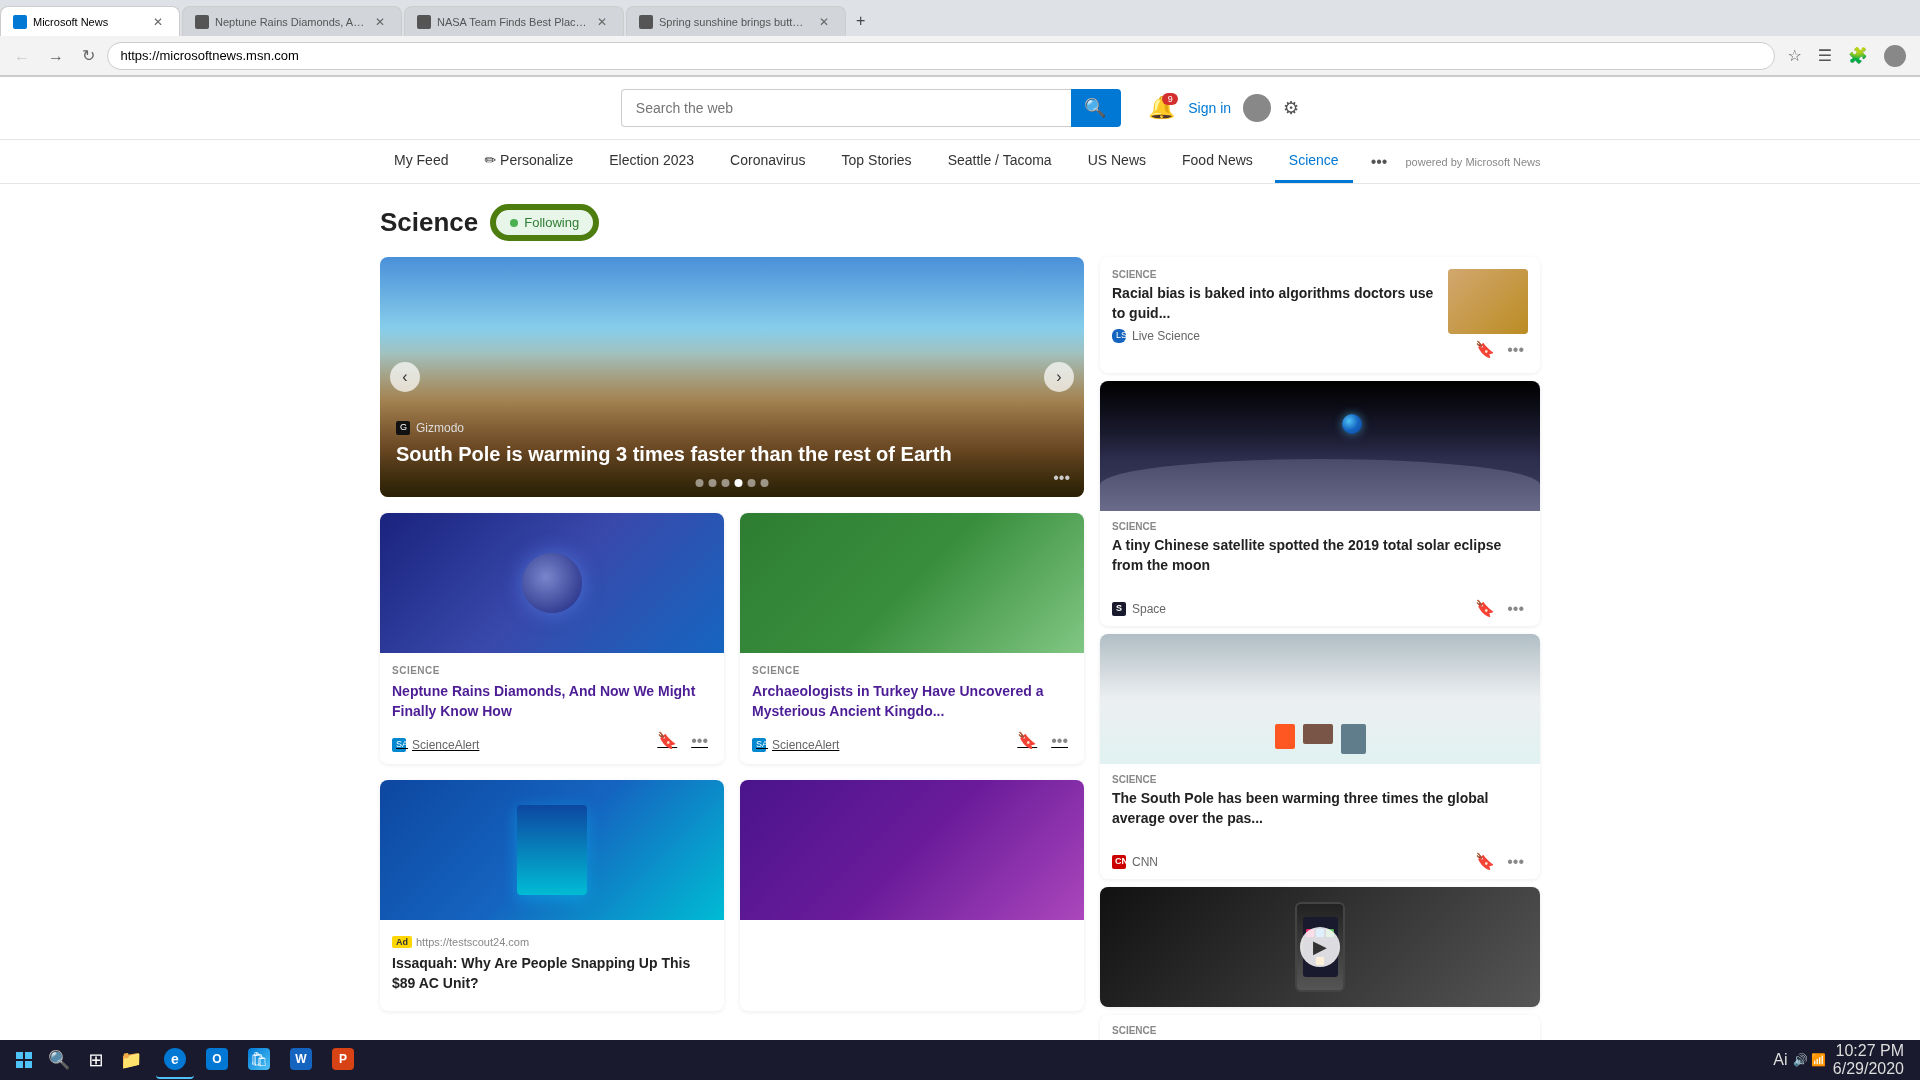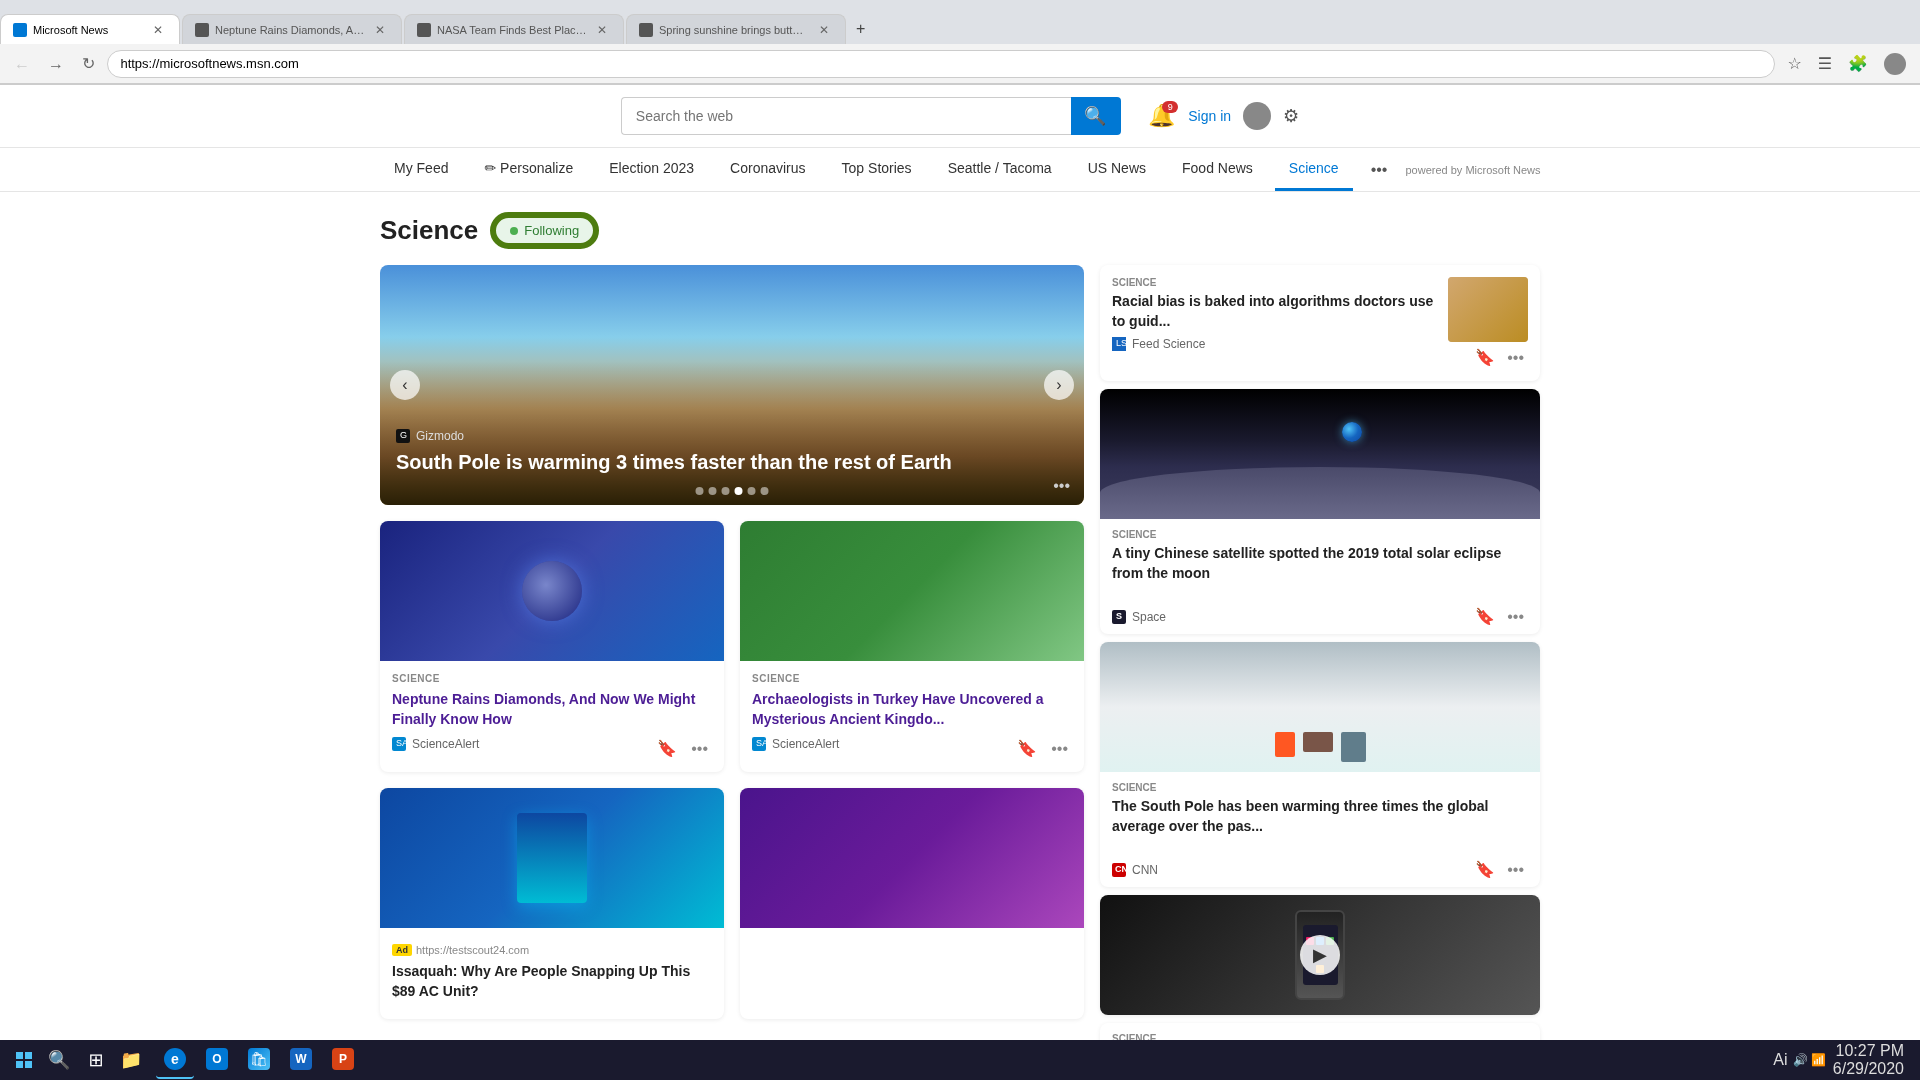--- a/index.html
+++ b/index.html
@@ -1,20 +1,20 @@
 <!DOCTYPE html>
 <html><head>
   <meta charset="utf-8">
   <style>
     * { margin: 0; padding: 0; box-sizing: border-box; }
     body { font-family: 'Segoe UI', Arial, sans-serif; background: #f5f5f5; font-size: 14px; overflow-x: hidden; }
 
     
     .browser-chrome { background: #dee1e6; border-bottom: 1px solid #ccc; }
-    .tab-bar { display: flex; align-items: flex-end; padding: 6px 0 0 0; background: #dee1e6; height: 44px; }
+    .tab-bar { display: flex; align-items: flex-end; padding: 6px 0 0 0; background: #dee1e6; height: 36px; }
     .tab { display: flex; align-items: center; background: #fff; border-radius: 8px 8px 0 0; padding: 0 12px; height: 30px; font-size: 12px; min-width: 180px; max-width: 220px; border: 1px solid #ccc; border-bottom: none; margin-right: 2px; gap: 6px; position: relative; }
     .tab.active { background: #fff; z-index: 2; }
     .tab.inactive { background: #d2d5da; color: #555; }
     .tab-favicon { width: 14px; height: 14px; background: #0078d4; border-radius: 2px; flex-shrink: 0; }
     .tab-title { font-size: 11px; overflow: hidden; white-space: nowrap; text-overflow: ellipsis; flex: 1; }
     .tab-close { font-size: 12px; color: #666; cursor: pointer; padding: 2px 4px; border-radius: 4px; flex-shrink: 0; }
     .new-tab-btn { background: none; border: none; font-size: 16px; cursor: pointer; padding: 4px 8px; color: #444; height: 30px; }
 
     .address-bar-row { display: flex; align-items: center; background: #f3f3f3; padding: 4px 8px; gap: 6px; height: 40px; border-bottom: 1px solid #ccc; }
     .nav-btn { background: none; border: none; cursor: pointer; padding: 4px 6px; color: #666; font-size: 16px; border-radius: 4px; }
@@ -79,21 +79,21 @@
     .hero-more-btn { position: absolute; bottom: 10px; right: 14px; background: none; border: none; color: #ccc; cursor: pointer; font-size: 16px; }
 
     
     .bottom-row { display: grid; grid-template-columns: 1fr 1fr; gap: 16px; }
 
     .news-card-small { background: #fff; border-radius: 8px; overflow: hidden; box-shadow: 0 1px 4px rgba(0,0,0,0.08); }
     .news-card-img-placeholder { width: 100%; height: 140px; }
     .news-card-body { padding: 12px; }
     .news-card-tag { font-size: 10px; text-transform: uppercase; font-weight: 600; color: #888; letter-spacing: 0.5px; margin-bottom: 6px; }
     .news-card-title { font-size: 14px; font-weight: 600; color: #4c1d95; line-height: 1.4; margin-bottom: 8px; }
-    .news-card-footer { display: flex; align-items: flex-start; justify-content: space-between; }
+    .news-card-footer { display: flex; align-items: flex-end; justify-content: space-between; text-decoration: underline; }
     .news-card-source { display: flex; align-items: center; gap: 6px; font-size: 12px; color: #666; }
     .news-card-source-icon { width: 14px; height: 14px; background: #0078d4; border-radius: 50%; flex-shrink: 0; }
     .news-card-actions { display: flex; gap: 6px; }
     .card-action-btn { background: none; border: none; cursor: pointer; color: #888; font-size: 16px; padding: 2px 4px; }
 
     
     .ad-card { background: #fff; border-radius: 8px; overflow: hidden; box-shadow: 0 1px 4px rgba(0,0,0,0.08); }
     .ad-card-body { padding: 12px; }
     .ad-badge { display: inline-flex; align-items: center; gap: 4px; font-size: 11px; color: #888; margin-bottom: 6px; }
     .ad-badge-icon { background: #ffd600; color: #333; font-size: 9px; font-weight: 700; padding: 1px 4px; border-radius: 2px; }
@@ -144,21 +144,21 @@
     .img-solar { background: linear-gradient(135deg, #000, #1a1a2e, #37474f); }
     .img-south-pole { background: linear-gradient(135deg, #b0bec5, #eceff1, #fff); }
     .img-phone { background: linear-gradient(135deg, #111, #333, #555); }
     .img-bottom1 { background: linear-gradient(135deg, #4a148c, #6a1b9a, #ab47bc); }
 
     .hero-landscape { background: linear-gradient(180deg, #4a90d9 0%, #87ceeb 30%, #d4a96a 60%, #c68642 80%, #8b6914 100%); }
 
     
     .cnn-icon { background: #c00; color: #fff; font-size: 9px; font-weight: 700; padding: 1px 3px; border-radius: 2px; }
     .space-icon { background: #1a1a2e; color: #fff; font-size: 9px; font-weight: 700; padding: 1px 4px; border-radius: 2px; }
-    .livesci-icon { background: #1565c0; color: #fff; font-size: 9px; padding: 1px 4px; border-radius: 0; }
+    .livesci-icon { background: #1565c0; color: #fff; font-size: 9px; padding: 1px 4px; border-radius: 6px; }
     .gizmodo-icon { background: #111; color: #fff; font-size: 9px; padding: 1px 4px; border-radius: 2px; }
     .scialert-icon { background: #0288d1; color: #fff; font-size: 9px; padding: 1px 4px; border-radius: 2px; }
   </style>
 </head>
 <body>
 
 <div class="browser-chrome">
 
   <div class="tab-bar">
     <div class="tab active">
@@ -339,21 +339,21 @@
       </div>
 
       <div class="right-col">
 
         <div class="side-article">
           <div class="side-article-main">
             <div class="side-article-tag">SCIENCE</div>
             <div class="side-article-title">Racial bias is baked into algorithms doctors use to guid...</div>
             <div class="side-article-source">
               <div class="side-article-source-icon livesci-icon">LS</div>
-              <span>Feed Science</span>
+              <span>Live Science</span>
             </div>
           </div>
           <div style="display:flex;flex-direction:column;align-items:flex-end;gap:4px;">
             <div style="width:80px;height:65px;background:#c8a882;border-radius:4px;overflow:hidden;flex-shrink:0;">
               <div style="width:100%;height:100%;background:linear-gradient(135deg,#d4a76a,#b8860b);opacity:0.8;"></div>
             </div>
             <div style="display:flex;gap:4px;">
               <button class="card-action-btn">🔖</button>
               <button class="card-action-btn">•••</button>
             </div>

